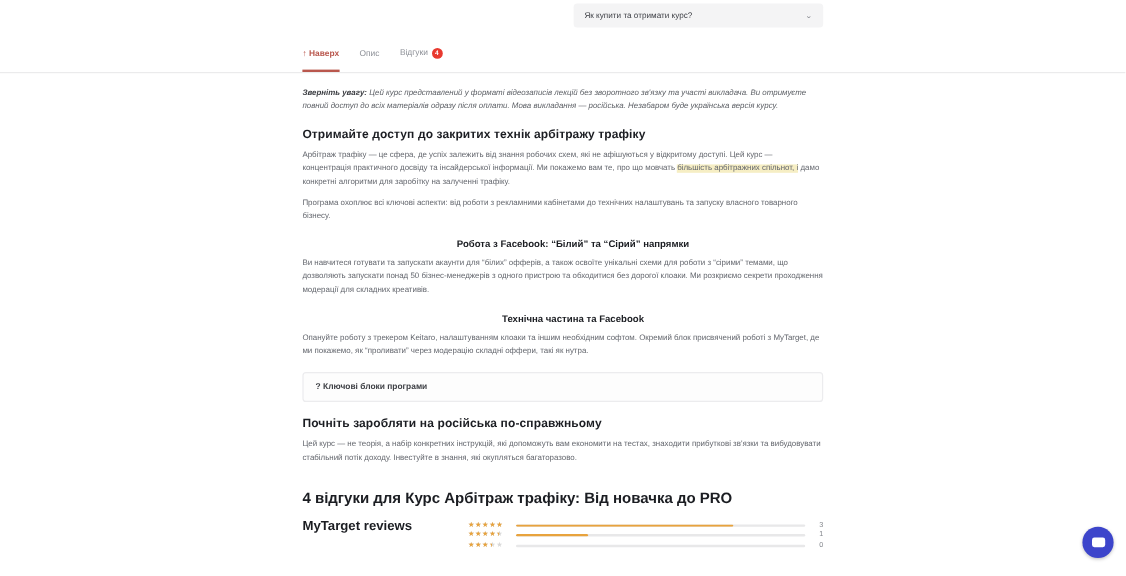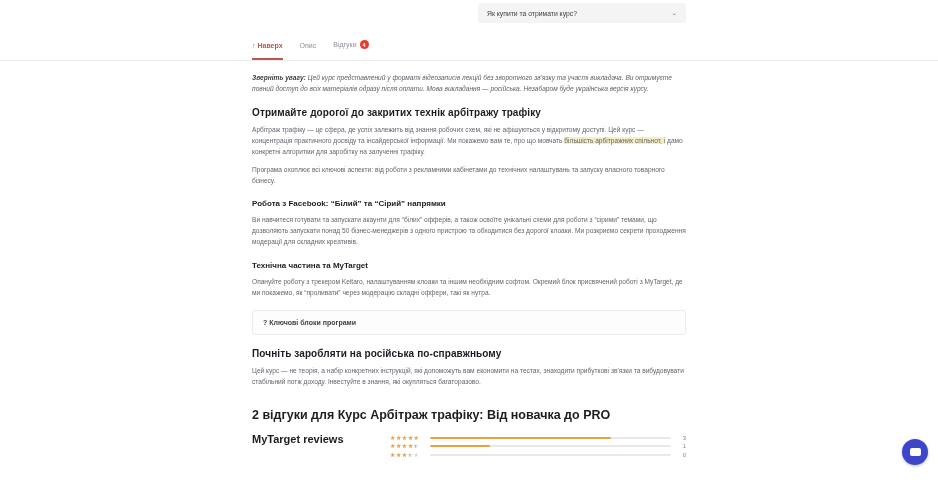--- a/index.html
+++ b/index.html
@@ -32,21 +32,21 @@
   .tab.active{color:var(--accent-red,#b9574d);font-weight:bold;border-bottom:2px solid var(--accent-red,#c05c52);}
   .tab .badge{
     width:9px;height:9px;border-radius:50%;background:var(--badge-red,#e8392f);
     color:#fff;font-size:5.5px;display:inline-flex;align-items:center;justify-content:center;font-weight:bold;
   }
 
   
   .notice{margin-top:12px;font-size:6.6px;line-height:1.6;color:#5d6066;font-style:italic;}
   .notice b{color:#3b3d42;}
   h2.sec{font-size:10px;color:#1b1d22;margin:13px 0 0 0;letter-spacing:.1px;}
-  h3.sec{font-size:8px;color:#1b1d22;margin:13px 0 0 0;}
+  h3.sec{font-size:8px;color:#1b1d22;margin:13px 0 0 17px;text-align:center;}
   p.body{font-size:6.6px;line-height:1.65;color:#63666d;margin:7px 0 0 0;}
   .hl{background:#f6eec4;}
 
   .accordion{
     margin-top:11px;border:1px solid #ececee;border-radius:3px;background:#fdfdfd;
     padding:8px 10px;font-size:7px;font-weight:bold;color:#3f4146;cursor:pointer;
   }
 
   
   h1.reviews-h{font-size:12.5px;color:#1b1d22;margin:20px 0 0 0;}
@@ -99,39 +99,39 @@
         <span class="badge">4</span>
       </span>
     </div>
   </div>
 </div>
 
 <div class="col">
 
   <p class="notice"><b>Зверніть увагу:</b><span> Цей курс представлений у форматі відеозаписів лекцій без зворотного зв'язку та участі викладача. Ви отримуєте повний доступ до всіх матеріалів одразу після оплати. Мова викладання — російська. Незабаром буде українська версія курсу.</span></p>
 
-  <h2 class="sec">Отримайте дорогої до закритих технік арбітражу трафіку</h2>
+  <h2 class="sec">Отримайте доступ до закритих технік арбітражу трафіку</h2>
   <p class="body"><span>Арбітраж трафіку — це сфера, де успіх залежить від знання робочих схем, які не афішуються у відкритому доступі. Цей курс — концентрація практичного досвіду та інсайдерської інформації. Ми покажемо вам те, про що мовчать </span><span class="hl">більшість арбітражних спільнот, і</span><span> дамо конкретні алгоритми для заробітку на залученні трафіку.</span></p>
 
   <p class="body">Програма охоплює всі ключові аспекти: від роботи з рекламними кабінетами до технічних налаштувань та запуску власного товарного бізнесу.</p>
 
   <h3 class="sec">Робота з Facebook: “Білий” та “Сірий” напрямки</h3>
   <p class="body">Ви навчитеся готувати та запускати акаунти для “білих” офферів, а також освоїте унікальні схеми для роботи з “сірими” темами, що дозволяють запускати понад 50 бізнес-менеджерів з одного пристрою та обходитися без дорогої клоаки. Ми розкриємо секрети проходження модерації для складних креативів.</p>
 
-  <h3 class="sec">Технічна частина та MyTarget</h3>
+  <h3 class="sec">Технічна частина та Facebook</h3>
   <p class="body">Опануйте роботу з трекером Keitaro, налаштуванням клоаки та іншим необхідним софтом. Окремий блок присвячений роботі з MyTarget, де ми покажемо, як “проливати” через модерацію складні оффери, такі як нутра.</p>
 
   <div class="accordion">
     <span>? Ключові блоки програми</span>
   </div>
 
   <h2 class="sec">Почніть заробляти на російська по-справжньому</h2>
   <p class="body">Цей курс — не теорія, а набір конкретних інструкцій, які допоможуть вам економити на тестах, знаходити прибуткові зв'язки та вибудовувати стабільний потік доходу. Інвестуйте в знання, які окупляться багаторазово.</p>
 
-  <h1 class="reviews-h">2 відгуки для Курс Арбітраж трафіку: Від новачка до PRO</h1>
+  <h1 class="reviews-h">4 відгуки для Курс Арбітраж трафіку: Від новачка до PRO</h1>
 
   <div class="summary">
     <div class="summary-left">
       <div class="cr-title">MyTarget reviews</div>
       <div class="avg-row">
 
         <span class="avg-stack">
           <span id="avg-stars"></span>
           
         </span>

